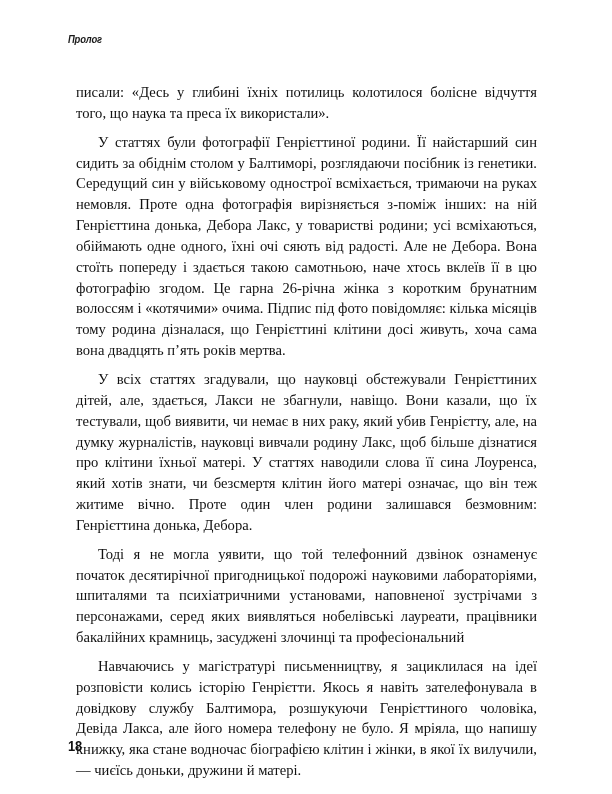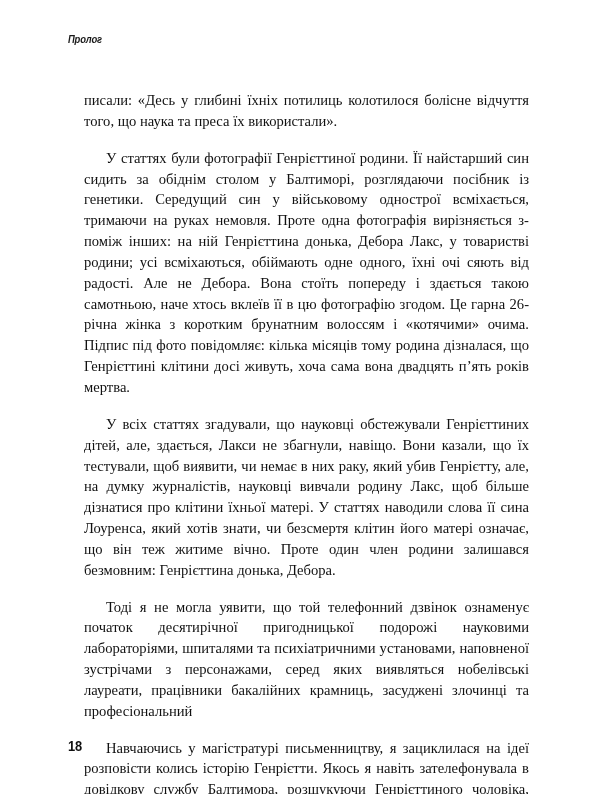--- a/index.html
+++ b/index.html
@@ -39,21 +39,21 @@
     font-family: "Liberation Serif", "DejaVu Serif", serif;
     font-size: 14.6px;
     line-height: 20.85px;
     color: #111111;
     text-align: justify;
     text-justify: inter-word;
     hyphens: manual;
     -webkit-hyphens: manual;
   }
   .text-block p {
-    margin: 16px;
+    margin: 8px;
     text-indent: 22px;
   }
   .text-block p.no-indent {
     text-indent: 0;
   }
   .folio {
     position: absolute;
     left: 68px;
     top: 737px;
     font-family: "Liberation Sans", "DejaVu Sans", sans-serif;

